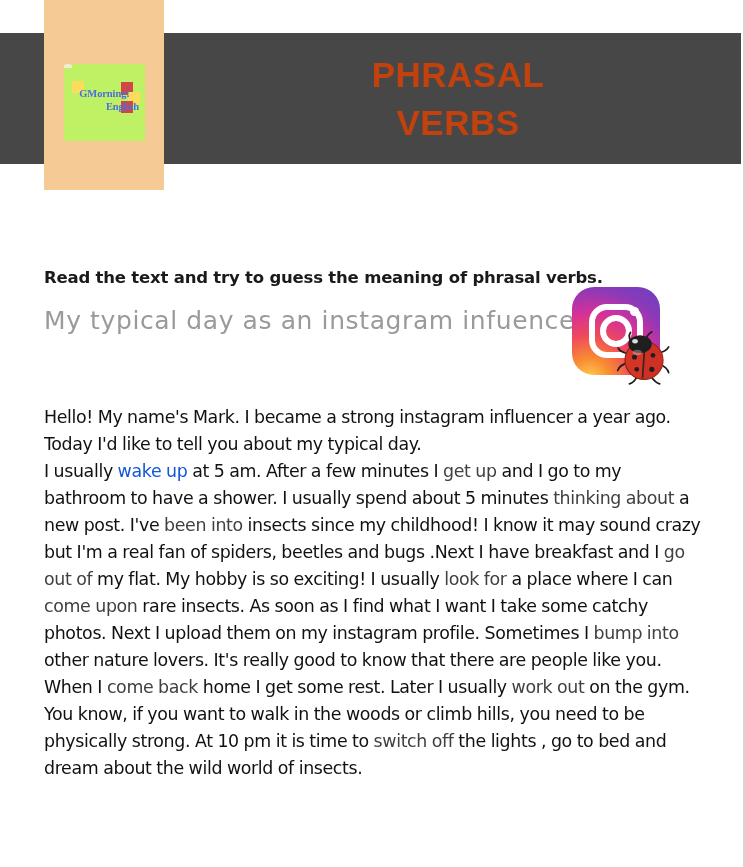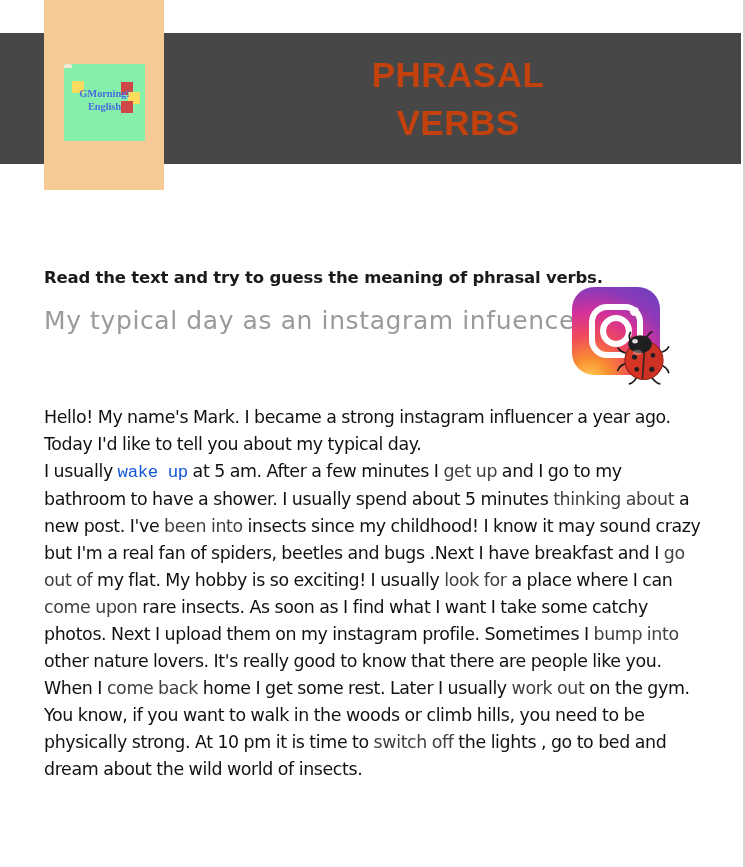--- a/index.html
+++ b/index.html
@@ -62,41 +62,41 @@
     width: 120px;
     height: 190px;
     background: #f6ca95;
   }
   #logo-card {
     position: absolute;
     left: 64px;
     top: 64px;
     width: 81px;
     height: 77px;
-    background: #86efac;
+    background: #bef264;
   }
   #logo-inner {
     position: relative;
     width: 100%;
     height: 100%;
   }
   .logo-text {
     position: absolute;
     left: 0;
     width: 81px;
     text-align: center;
     color: #4a6ee0;
     font-family: "Liberation Serif", serif;
     font-weight: bold;
     font-size: 10.5px;
     letter-spacing: -0.1px;
     z-index: 3;
   }
   #logo-line1 { top: 24px; }
-  #logo-line2 { top: 37px; }
+  #logo-line2 { top: 37px; margin-left: 18px; }
   .sq { position: absolute; z-index: 1; }
   .sq-yellow { background: #fcdc5c; }
   .sq-red { background: #cf4747; }
   #sq-a { left: 8px;  top: 17px; width: 12px; height: 12px; }
   #sq-b { left: 57px; top: 18px; width: 12px; height: 13px; }
   #sq-c { left: 64px; top: 28px; width: 12px; height: 12px; }
   #sq-d { left: 57px; top: 37px; width: 12px; height: 12px; }
   #sq-cap { left: 60px; top: 15px; width: 8px; height: 4px; background: #f7e9d4; border-radius: 40% 40% 0 0; z-index: 2;}
 
   
@@ -183,21 +183,21 @@
     top: 404px;
     width: 662px;
     font-family: "DejaVu Sans", sans-serif;
     font-size: 17.4px;
     line-height: 27px;
     color: #111111;
     letter-spacing: -0.35px;
     word-spacing: -0.4px;
   }
   .pv      { color: #404040; }
-  .pv-alt  { color: #1356d8; font-family: Liberation Mono, monospace; }
+  .pv-alt  { color: #1356d8; }
 </style>
 </head>
 <body>
 
 <div id="page">
 
   <div id="header-band"></div>
   <div id="header-title">PHRASAL
 VERBS</div>
 

